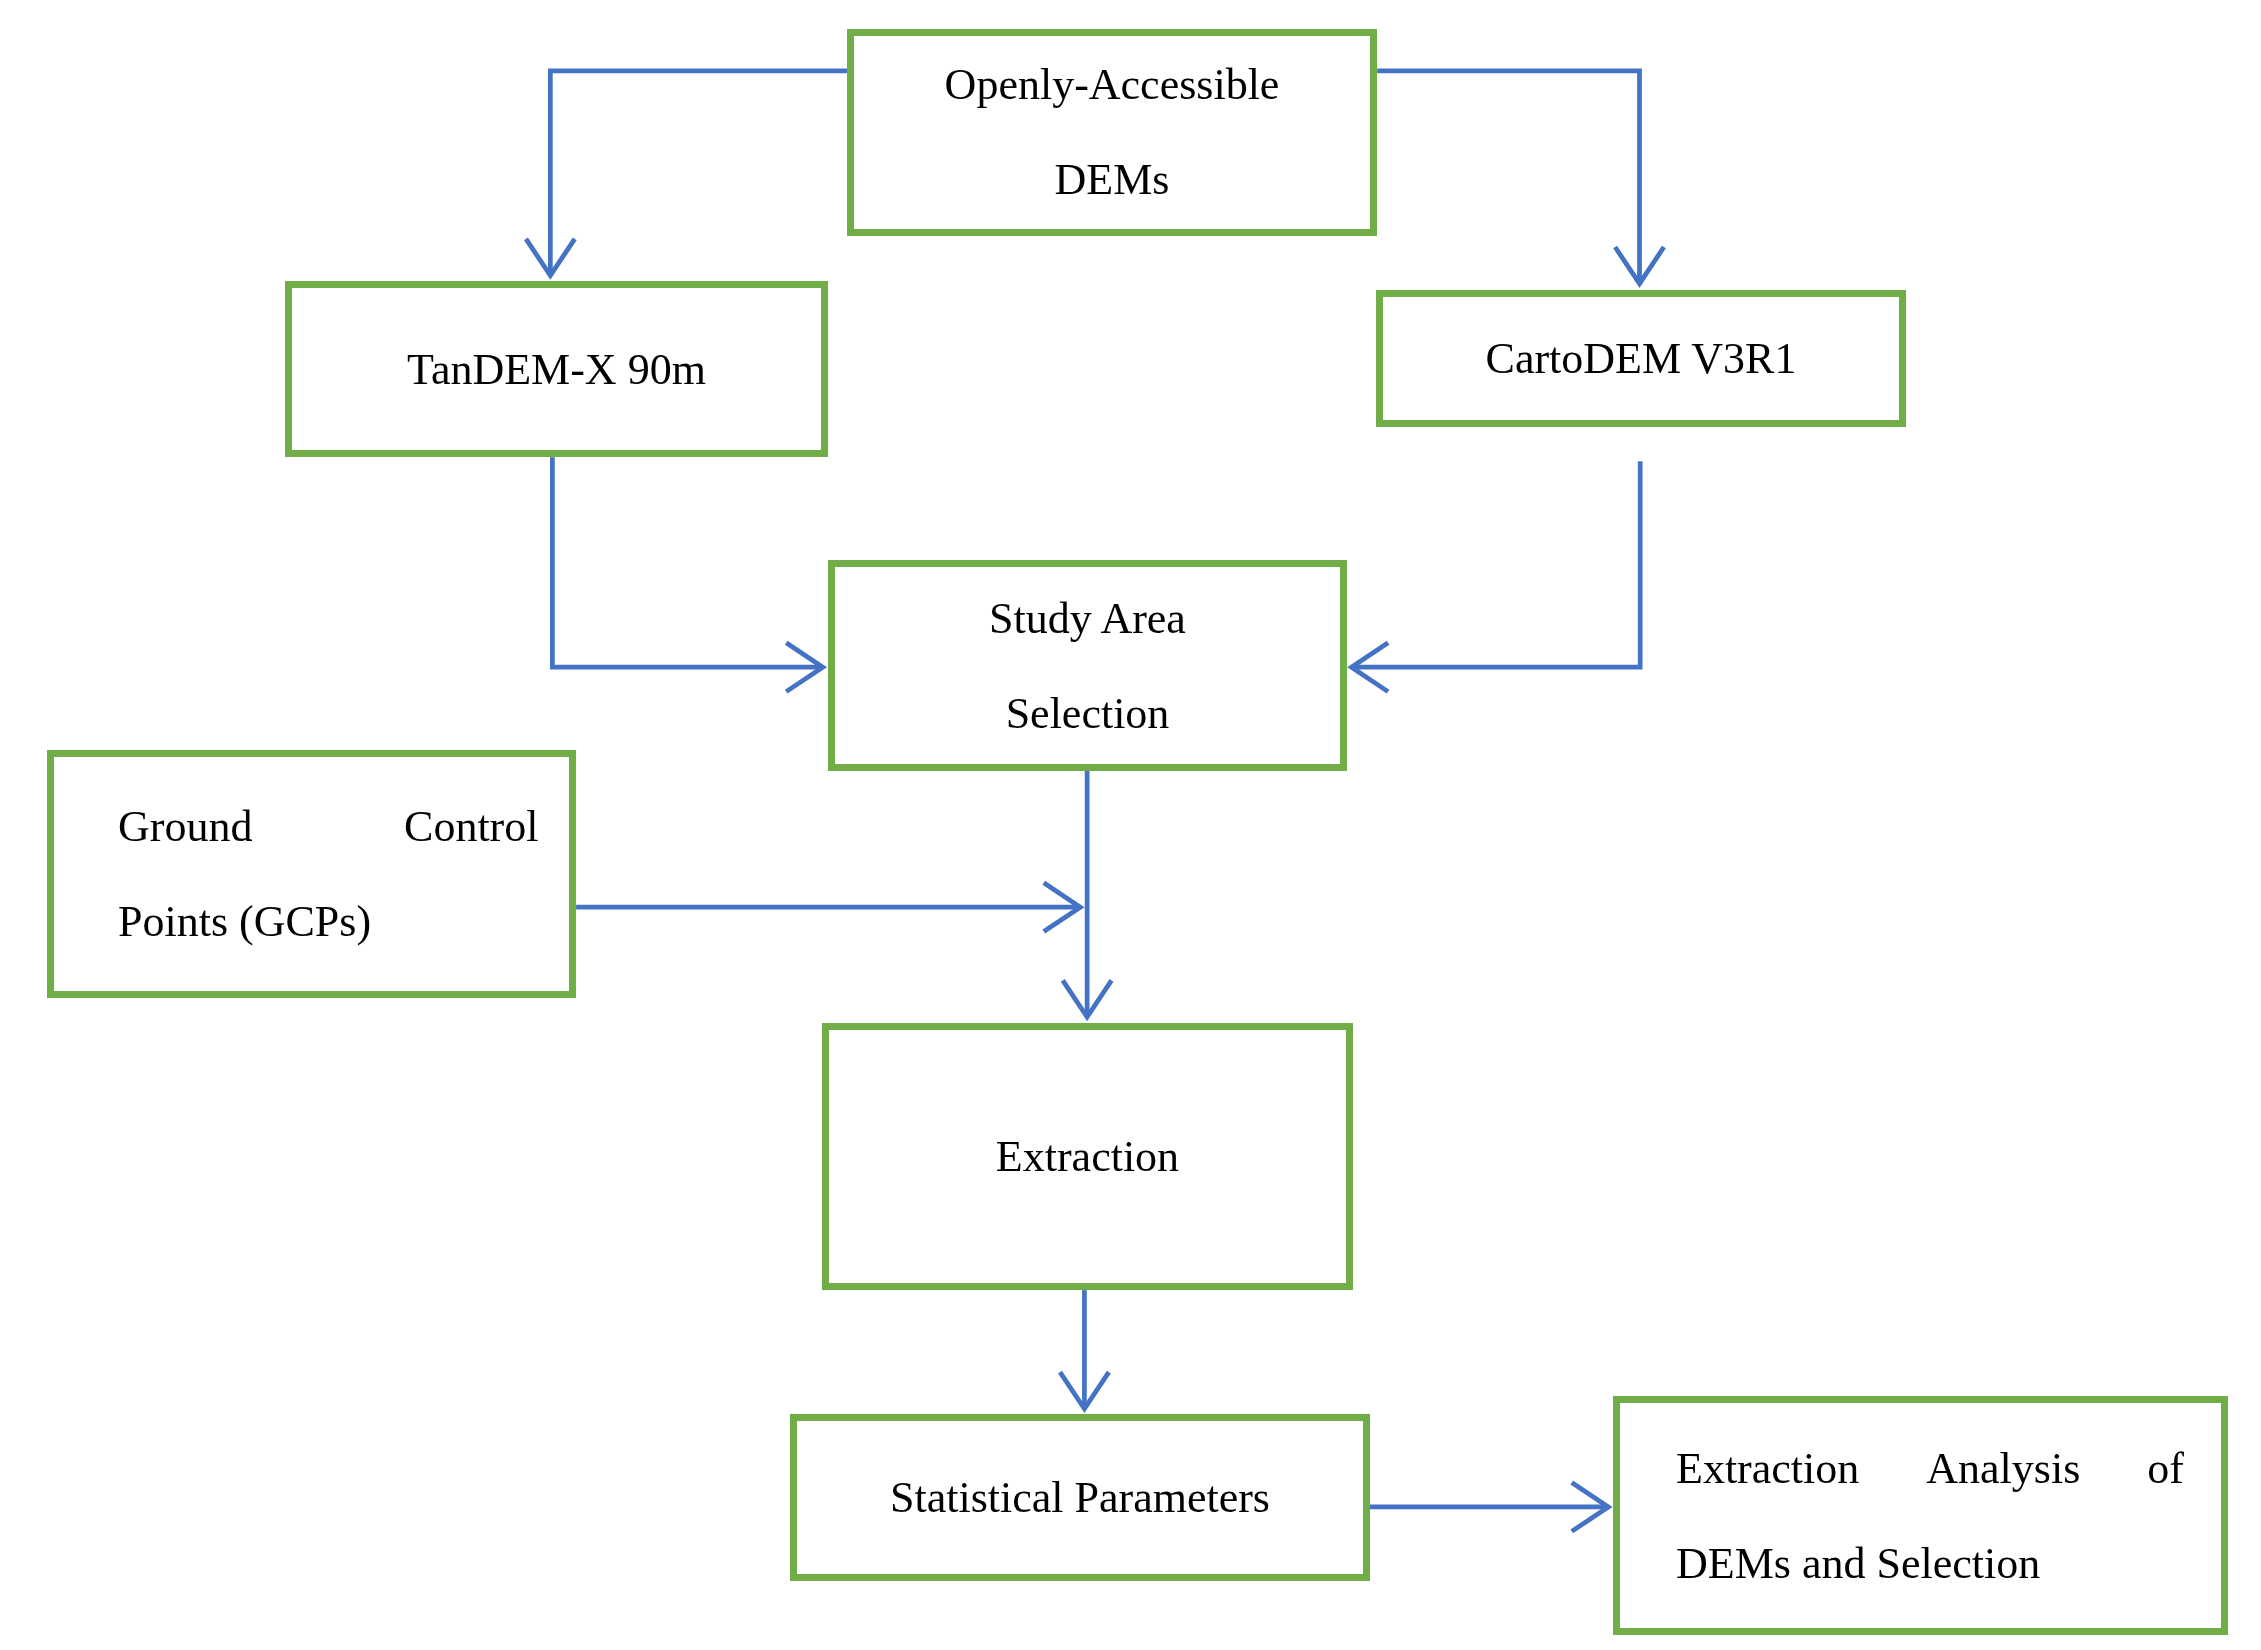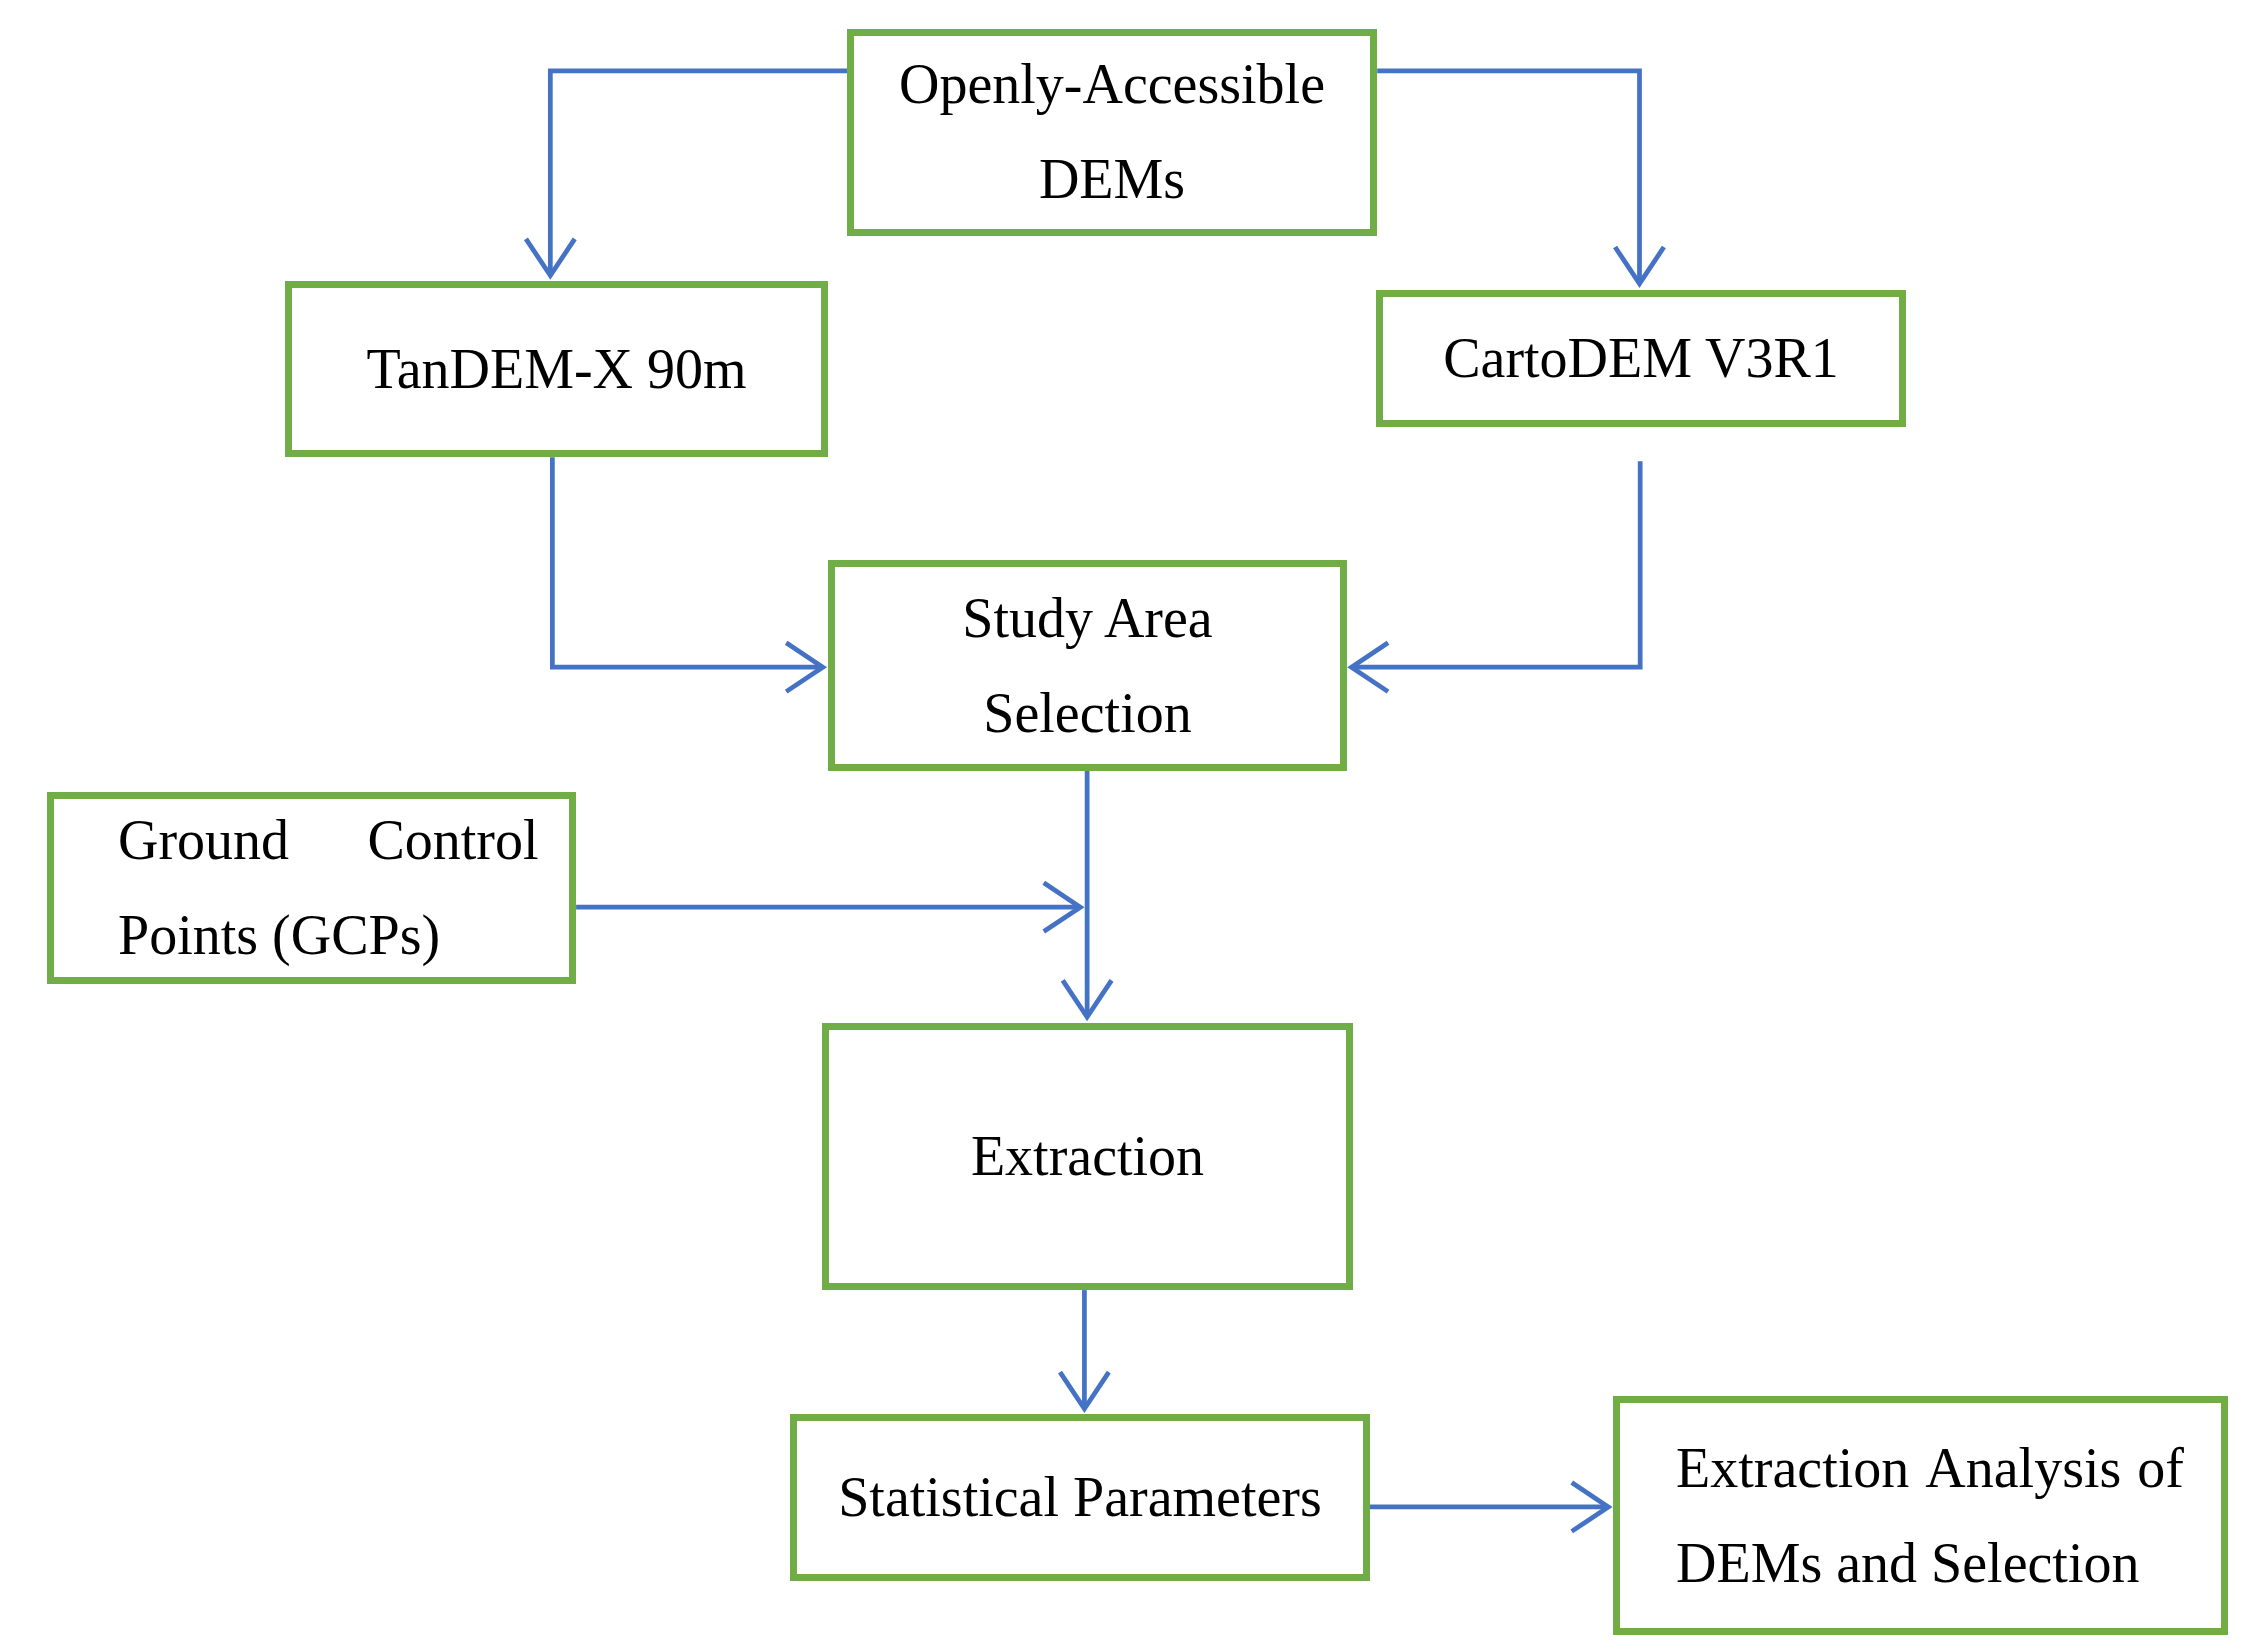--- a/index.html
+++ b/index.html
@@ -34,21 +34,21 @@
     stroke-width:7;
   }
   .box{
     position:absolute;
     box-sizing:border-box;
     border:7.5px solid var(--green);
     background:#fff;
     display:flex;
     flex-direction:column;
     justify-content:center;
-    font-size:56px;
+    font-size:44px;
     line-height:95px;
   }
   .box .line{
     height:95px;
     display:flex;
     align-items:center;
     white-space:nowrap;
   }
   .box.centered{ align-items:center; }
   .box.centered .line{ justify-content:center; }
@@ -57,21 +57,21 @@
     display:flex;
     align-items:center;
     justify-content:space-between;
     white-space:nowrap;
   }
   
   #box-open-dems      { left:847px; top:28.5px;   width:530px; height:207px; }
   #box-tandem         { left:285px;  top:281px;  width:543px; height:176px; }
   #box-carto          { left:1376px; top:290px;  width:530px; height:137px; }
   #box-study          { left:828px; top:560px;  width:519px; height:211px; }
-  #box-gcp            { left:47px;   top:792px; width:529px; height:192px; padding:0 30.5px 0 64px; }
+  #box-gcp            { left:47px;   top:750px; width:529px; height:248px; padding:0 30.5px 0 64px; }
   #box-elevation      { left:822px; top:1023px; width:531px; height:267px; }
   #box-stat-params    { left:790px; top:1414px; width:580px; height:167px; }
   #box-stat-analysis  { left:1613px; top:1396px; width:615px; height:239px; padding:0 37px 0 56px; }
 </style>
 </head>
 <body>
 
 <div id="flowchart-canvas">
 
   <svg id="connector-layer" viewBox="0 0 3336 2435" xmlns="http://www.w3.org/2000/svg">

